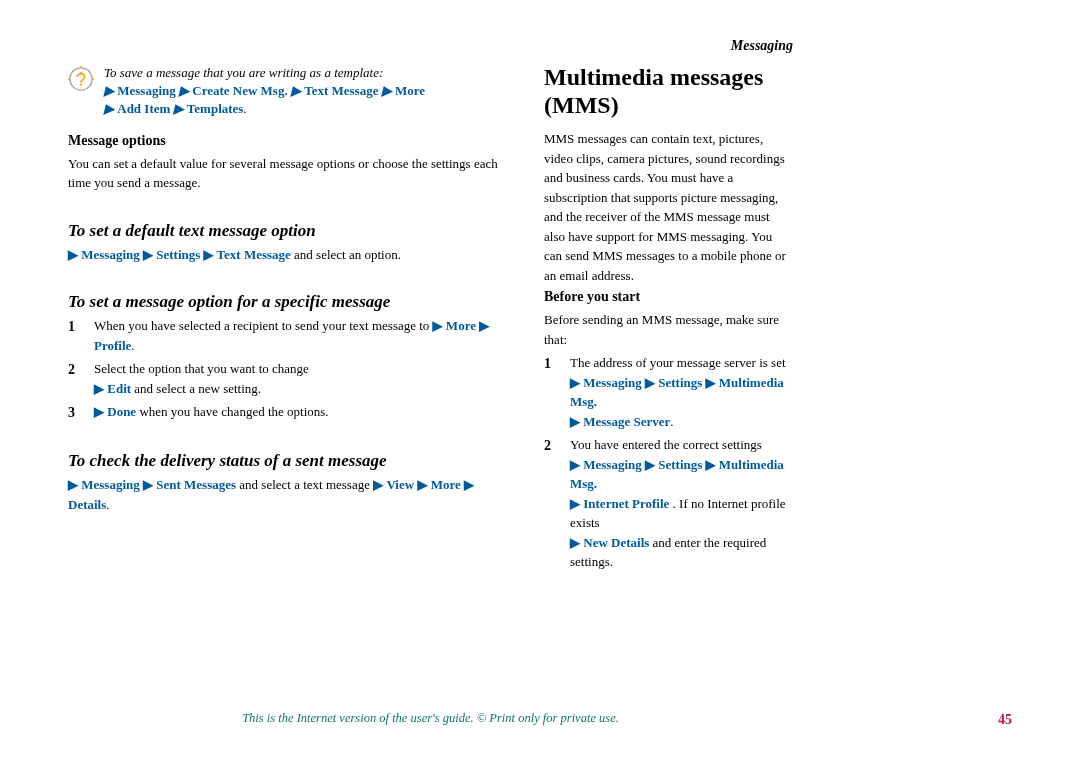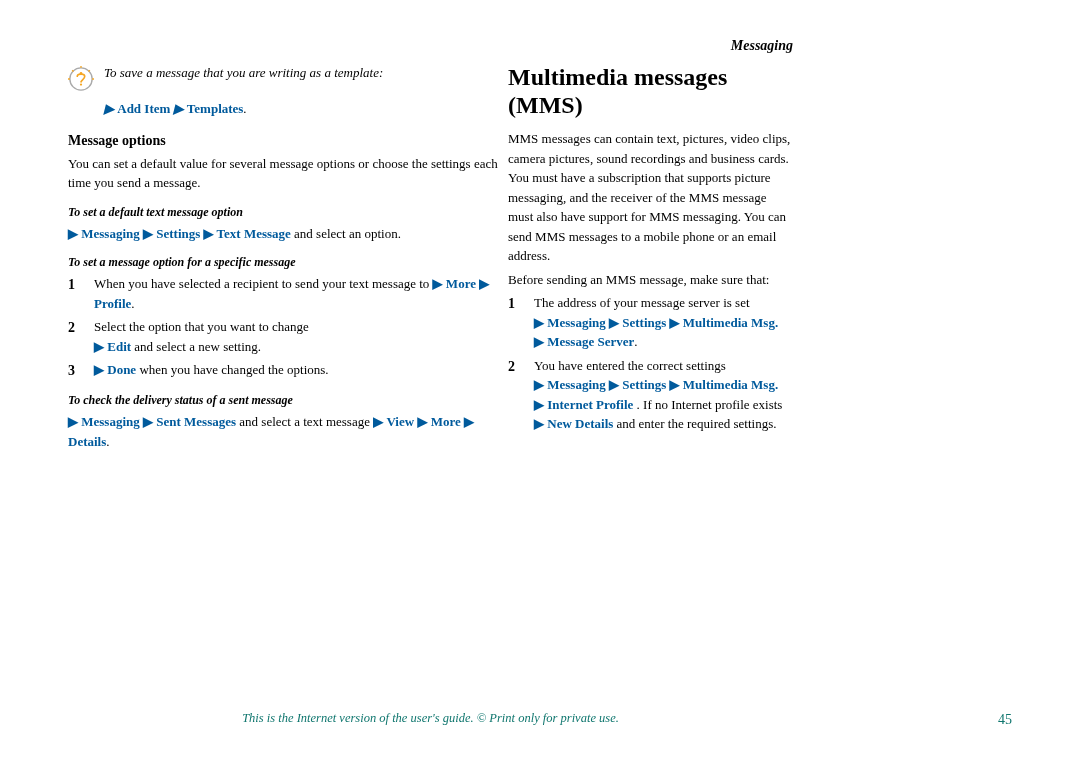--- a/index.html
+++ b/index.html
@@ -33,20 +33,21 @@
       font-style: italic;
       font-weight: bold;
       font-size: 14px;
       color: #000;
     }
 
     
     .content {
       display: flex;
       flex: 1;
+      gap: 36px;
     }
 
     .left-col {
       width: 440px;
       flex-shrink: 0;
     }
 
     .right-col {
       flex: 1;
     }
@@ -79,23 +80,23 @@
     .section-heading {
       font-weight: bold;
       font-size: 14px;
       margin-bottom: 5px;
       margin-top: 4px;
     }
 
     .section-heading-italic {
       font-weight: bold;
       font-style: italic;
-      font-size: 12px;
+      font-size: 17px;
       margin-bottom: 4px;
-      margin-top: 12px;
+      margin-top: 28px;
     }
 
     .body-text {
       font-size: 13px;
       line-height: 1.5;
       margin-bottom: 4px;
     }
 
     
     .menu-link {
@@ -144,23 +145,23 @@
       font-size: 12.5px;
       color: #0f766e;
       padding-top: 10px;
       border-top: none;
     }
 
     .page-num {
       position: absolute;
       bottom: 38px;
       right: 68px;
-      font-weight: normal;
+      font-weight: bold;
       font-size: 14px;
-      color: #0f766e;
+      color: #be185d;
     }
   </style>
 </head>
 <body>
 
 <div class="page">
 
   <div class="header">
     <span class="header-title">Messaging</span>
   </div>
@@ -178,20 +179,30 @@
 
           <line x1="14" y1="2" x2="14" y2="0" stroke="#f5a623" stroke-width="1.5"></line>
           <line x1="22" y1="6" x2="23.5" y2="4.5" stroke="#f5a623" stroke-width="1.5"></line>
           <line x1="6" y1="6" x2="4.5" y2="4.5" stroke="#f5a623" stroke-width="1.5"></line>
           <line x1="26" y1="14" x2="28" y2="14" stroke="#f5a623" stroke-width="1.5"></line>
           <line x1="2" y1="14" x2="0" y2="14" stroke="#f5a623" stroke-width="1.5"></line>
         </svg>
         <div class="tip-text">
           <em>To save a message that you are writing as a template:</em>
           <br>
+          <span>
+            <span class="arrow">▶</span>
+            <span class="menu-link">Messaging</span>
+            <span class="arrow"> ▶ </span>
+            <span class="menu-link">Create New Msg.</span>
+            <span class="arrow"> ▶ </span>
+            <span class="menu-link">Text Message</span>
+            <span class="arrow"> ▶ </span>
+            <span class="menu-link">More</span>
+          </span>
           <br>
           <span>
             <span class="arrow">▶</span>
             <span class="menu-link"> Add Item</span>
             <span class="arrow"> ▶ </span>
             <span class="menu-link">Templates</span><span>.</span>
           </span>
         </div>
       </div>
 
@@ -258,20 +269,21 @@
       </p>
 
     </div>
 
     <div class="right-col">
 
       <h1 class="page-title">Multimedia messages (MMS)</h1>
 
       <p class="body-text">MMS messages can contain text, pictures, video clips, camera pictures, sound recordings and business cards. You must have a subscription that supports picture messaging, and the receiver of the MMS message must also have support for MMS messaging. You can send MMS messages to a mobile phone or an email address.</p>
 
+      <div class="section-heading">Before you start</div>
       <p class="body-text">Before sending an MMS message, make sure that:</p>
 
       <ul class="numbered-list">
 
         <li>
           <span class="num">1</span>
           <span class="li-content">
             The address of your message server is set<br>
             <span class="arrow">▶</span>
             <span class="menu-link"> Messaging</span>

